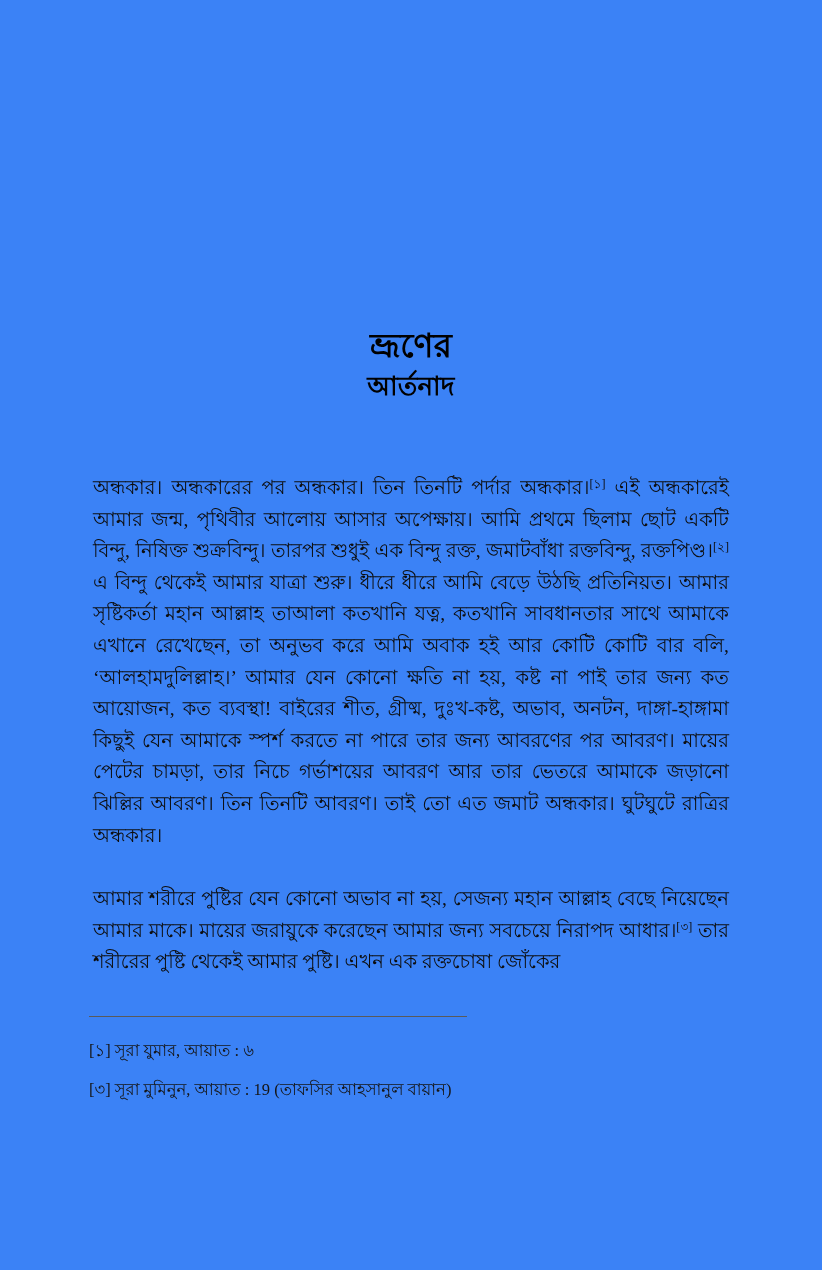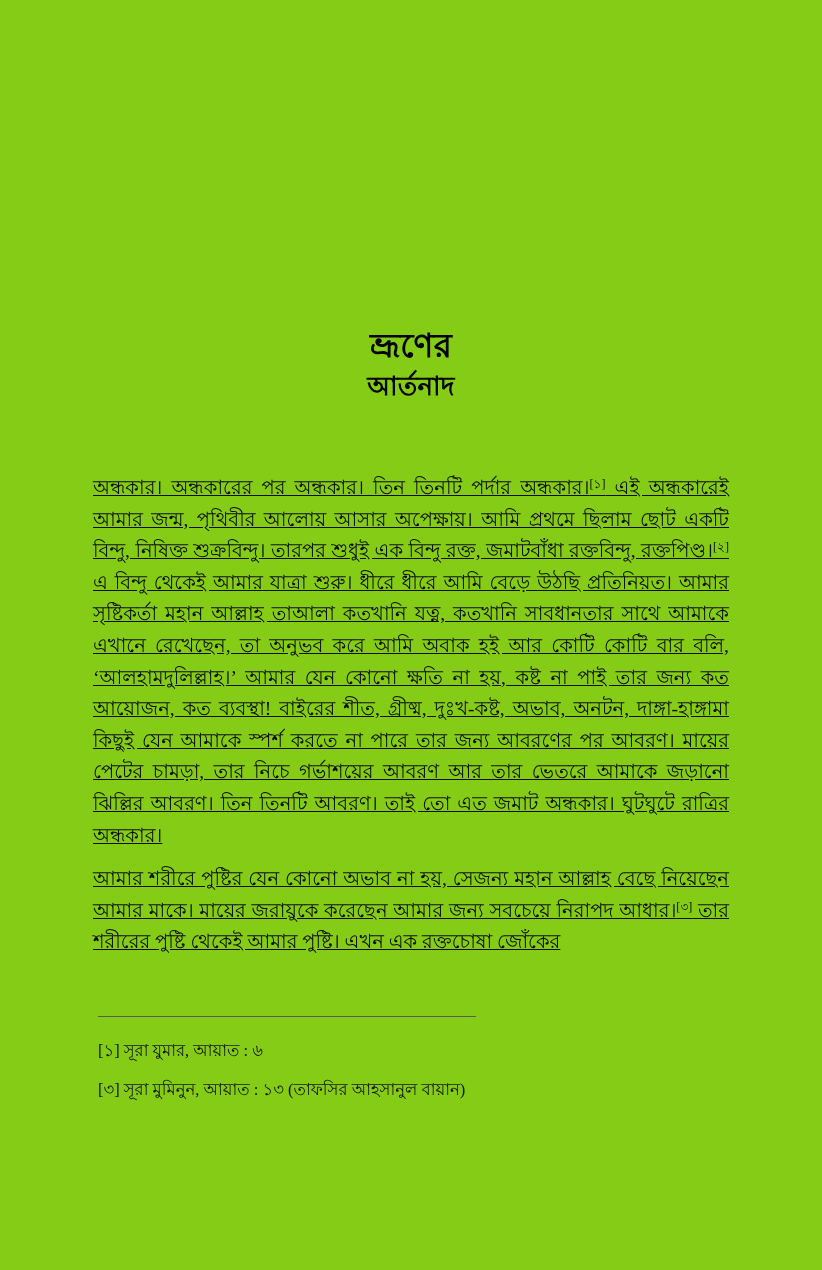--- a/index.html
+++ b/index.html
@@ -13,21 +13,21 @@
     height: 1270px;
     position: relative;
     font-family: "Liberation Serif", "DejaVu Serif", serif;
     color: #111111;
     overflow: hidden;
   }
 
   .page {
     position: absolute;
     inset: 0;
-    background: #84cc16;
+    background: #3b82f6;
   }
 
   
   .title-block {
     position: absolute;
     left: 0;
     right: 0;
     top: 326px;
     text-align: center;
   }
@@ -53,36 +53,35 @@
   }
   .para {
     margin: 0;
     font-family: "Liberation Serif", "DejaVu Serif", serif;
     font-size: 19.5px;
     line-height: 31.6px;
     text-align: justify;
     text-justify: inter-word;
     color: #0d0d0d;
     hyphens: none;
-    text-decoration: underline;
   }
   .para + .para {
-    margin-top: 12px;
+    margin-top: 32px;
   }
   .fn-ref {
     font-size: 0.62em;
     vertical-align: 0.52em;
     line-height: 0;
     letter-spacing: 0;
   }
 
   
   .footnotes {
     position: absolute;
-    left: 98px;
+    left: 89px;
     top: 1016px;
     width: 636px;
   }
   .footnote-rule {
     width: 378px;
     height: 0;
     border: 0;
     border-top: 1.6px solid #5a5a5a;
     margin: 0 0 22px 0;
   }
@@ -117,18 +116,18 @@
     <p class="para">আমার শরীরে পুষ্টির যেন কোনো অভাব না হয়, সেজন্য মহান আল্লাহ বেছে নিয়েছেন আমার মাকে। মায়ের জরায়ুকে করেছেন আমার জন্য সবচেয়ে নিরাপদ আধার।<sup class="fn-ref">[৩]</sup> তার শরীরের পুষ্টি থেকেই আমার পুষ্টি। এখন এক রক্তচোষা জোঁকের</p>
   </div>
 
   <div class="footnotes">
     <hr class="footnote-rule">
     <ul class="footnote-list">
       <li class="footnote-item">
         <span class="fn-marker">[১]</span><span>সূরা যুমার, আয়াত : ৬</span>
       </li>
       <li class="footnote-item">
-        <span class="fn-marker">[৩]</span><span>সূরা মুমিনুন, আয়াত : ১৩ (তাফসির আহসানুল বায়ান)</span>
+        <span class="fn-marker">[৩]</span><span>সূরা মুমিনুন, আয়াত : 19 (তাফসির আহসানুল বায়ান)</span>
       </li>
     </ul>
   </div>
 
 </div>
 
 </body></html>

